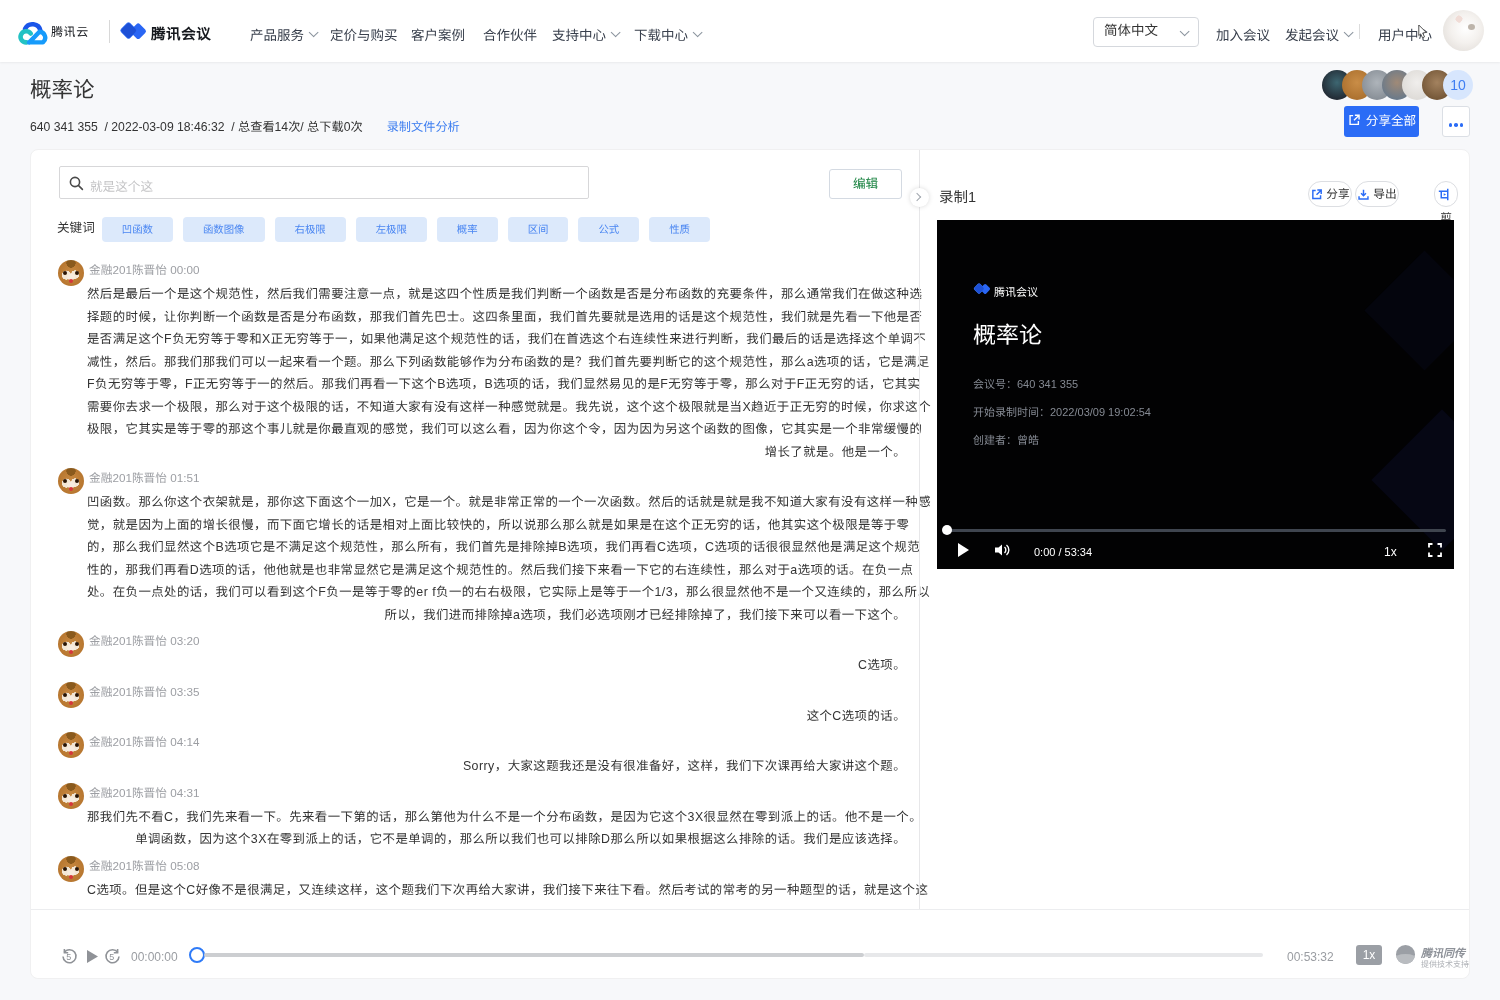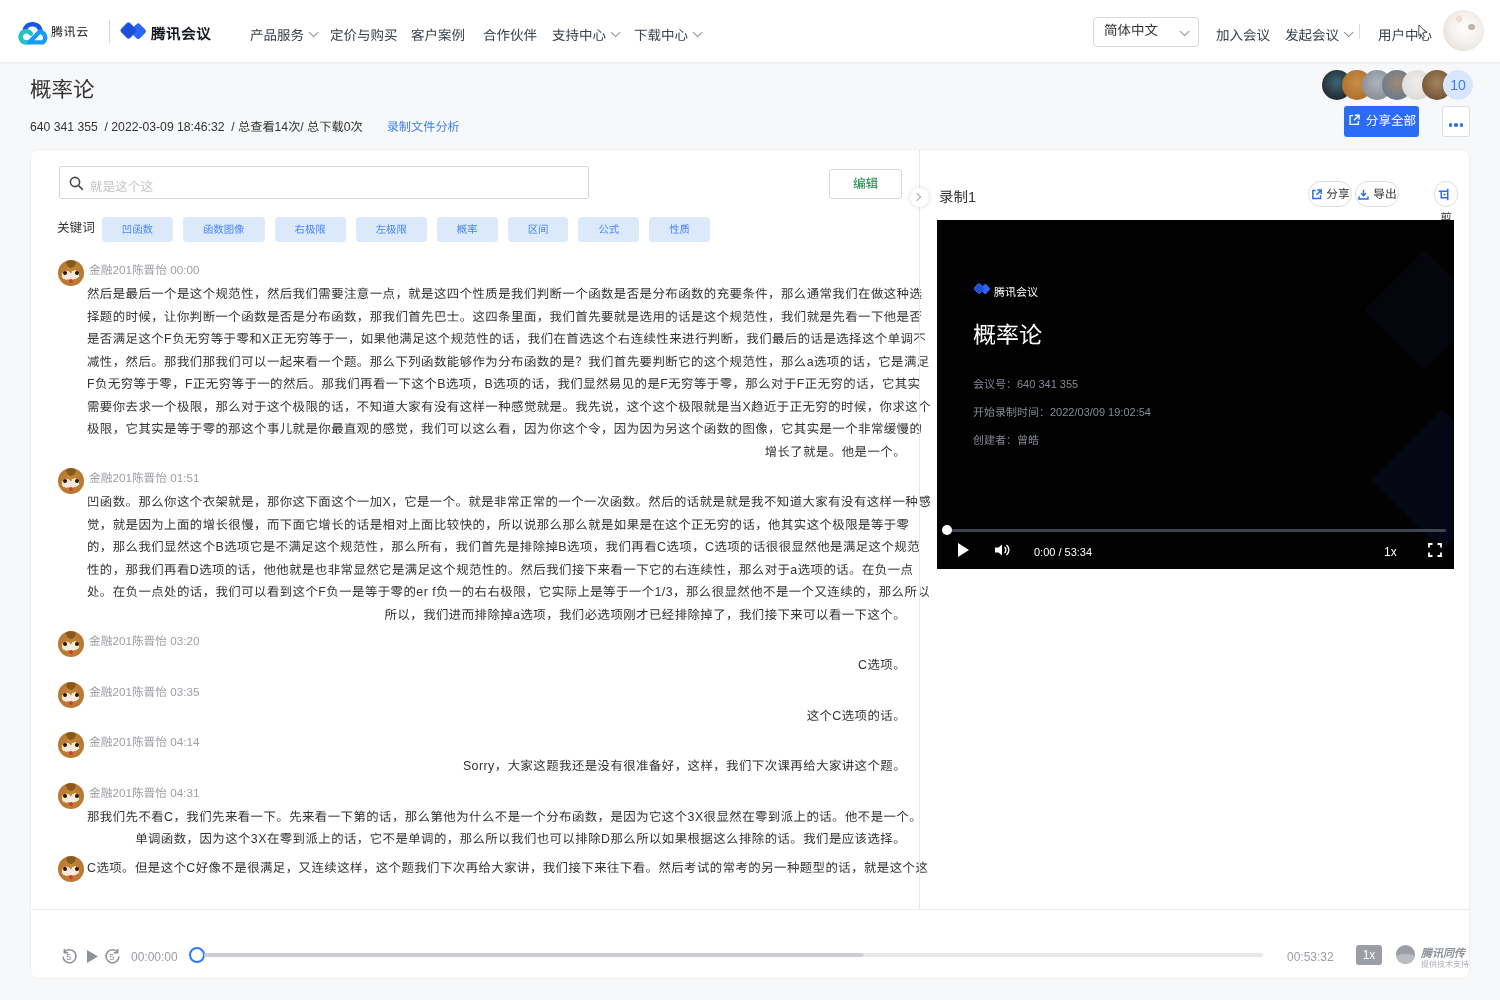--- a/index.html
+++ b/index.html
@@ -223,20 +223,21 @@
         <div class="meta">金融201陈晋怡 04:31</div>
         <div class="txt">那我们先不看C，我们先来看一下。先来看一下第的话，那么第他为什么不是一个分布函数，是因为它这个3X很显然在零到派上的话。他不是一个。<br>单调函数，因为这个3X在零到派上的话，它不是单调的，那么所以我们也可以排除D那么所以如果根据这么排除的话。我们是应该选择。</div>
       </div>
       <div class="msg">
         <div class="av">
           <i class="e1"></i>
           <i class="e2"></i>
           <i class="sn"></i>
           <i class="tg"></i>
         </div>
+        <div class="meta">金融201陈晋怡 05:08</div>
         <div class="txt">C选项。但是这个C好像不是很满足，又连续这样，这个题我们下次再给大家讲，我们接下来往下看。然后考试的常考的另一种题型的话，就是这个这</div>
       </div>
     </div>
 
   <div id="vdiv"></div>
   <div id="collapse-btn">
       <span class="c"></span>
     </div>
   <div id="rp-title">录制1</div>
 

